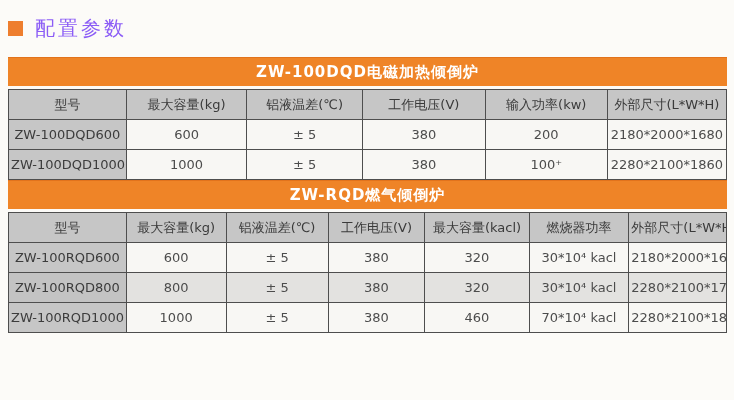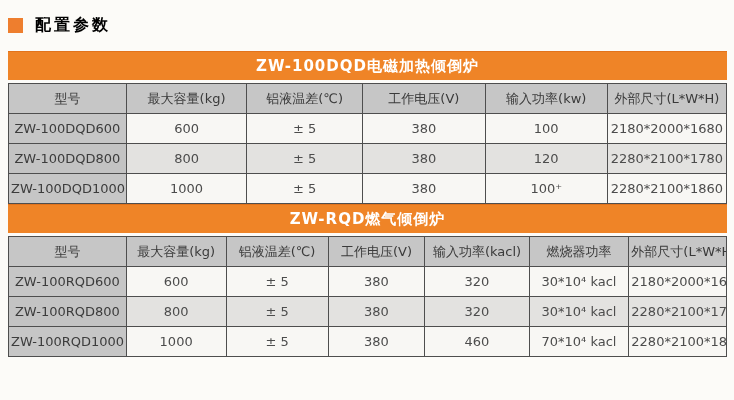--- a/index.html
+++ b/index.html
@@ -12,21 +12,21 @@
   .page { padding: 13px 7px 0 8px; }
 
   .doc-title {
     display: flex; align-items: center; gap: 12px;
     margin: 2px 0 15px 0;
   }
   .doc-title .bullet {
     width: 15px; height: 15px; background: #ee7e2e;
   }
   .doc-title .title-text {
-    font-size: 16px; font-weight: bold; color: #000000;
+    font-size: 20px; font-weight: normal; color: #8b5cf6;
     letter-spacing: 3px;
   }
 
   .table-block { width: 719px; }
 
   .band {
     height: 29px; background: #ef8427;
     border-top: 1px solid #e2731c;
     box-sizing: border-box;
     display: flex; align-items: center; justify-content: center;
@@ -86,30 +86,22 @@
         <th>铝液温差(℃)</th>
         <th>工作电压(V)</th>
         <th>输入功率(kw)</th>
         <th>外部尺寸(L*W*H)</th>
       </tr>
       <tr>
         <td class="model">ZW-100DQD600</td>
         <td>600</td>
         <td>± 5</td>
         <td>380</td>
-        <td>100</td>
+        <td>200</td>
         <td>2180*2000*1680</td>
-      </tr>
-      <tr class="alt">
-        <td class="model">ZW-100DQD800</td>
-        <td>800</td>
-        <td>± 5</td>
-        <td>380</td>
-        <td>120</td>
-        <td>2280*2100*1780</td>
       </tr>
       <tr>
         <td class="model">ZW-100DQD1000</td>
         <td>1000</td>
         <td>± 5</td>
         <td>380</td>
         <td>100⁺</td>
         <td>2280*2100*1860</td>
       </tr>
     </tbody>
@@ -129,21 +121,21 @@
           <col style="width:14.5%">
           <col style="width:13.9%">
         <col style="width:13.6%">
       </colgroup>
       <tbody>
           <tr>
         <th>型号</th>
         <th>最大容量(kg)</th>
         <th>铝液温差(℃)</th>
         <th>工作电压(V)</th>
-        <th>输入功率(kacl)</th>
+        <th>最大容量(kacl)</th>
         <th>燃烧器功率</th>
         <th>外部尺寸(L*W*H)</th>
       </tr>
       <tr>
         <td class="model">ZW-100RQD600</td>
         <td>600</td>
         <td>± 5</td>
         <td>380</td>
         <td>320</td>
         <td>30*10⁴ kacl</td>

